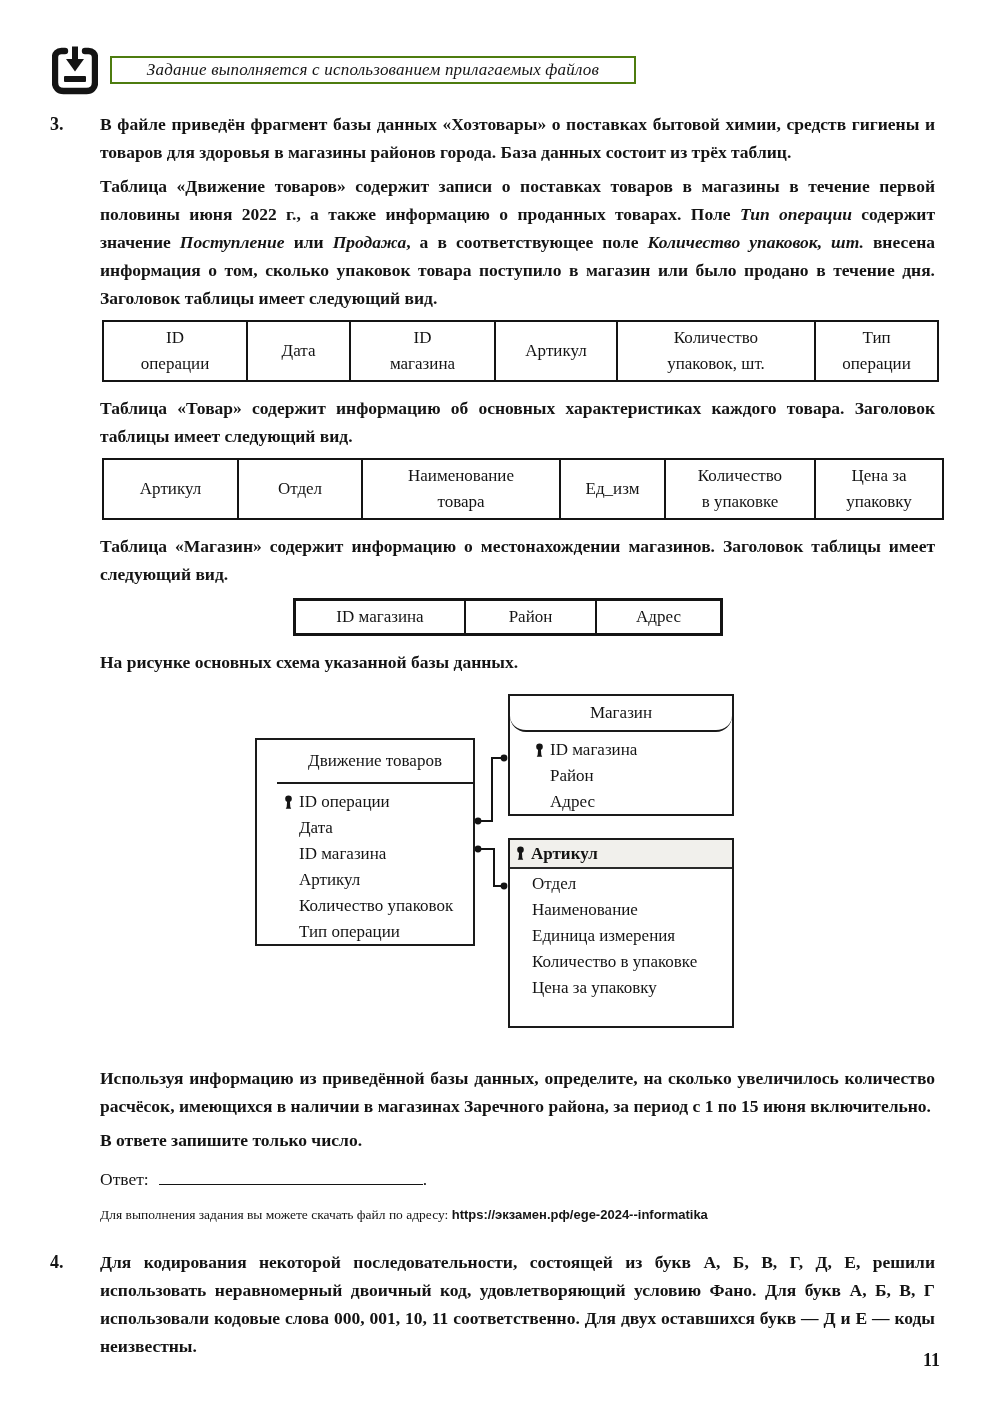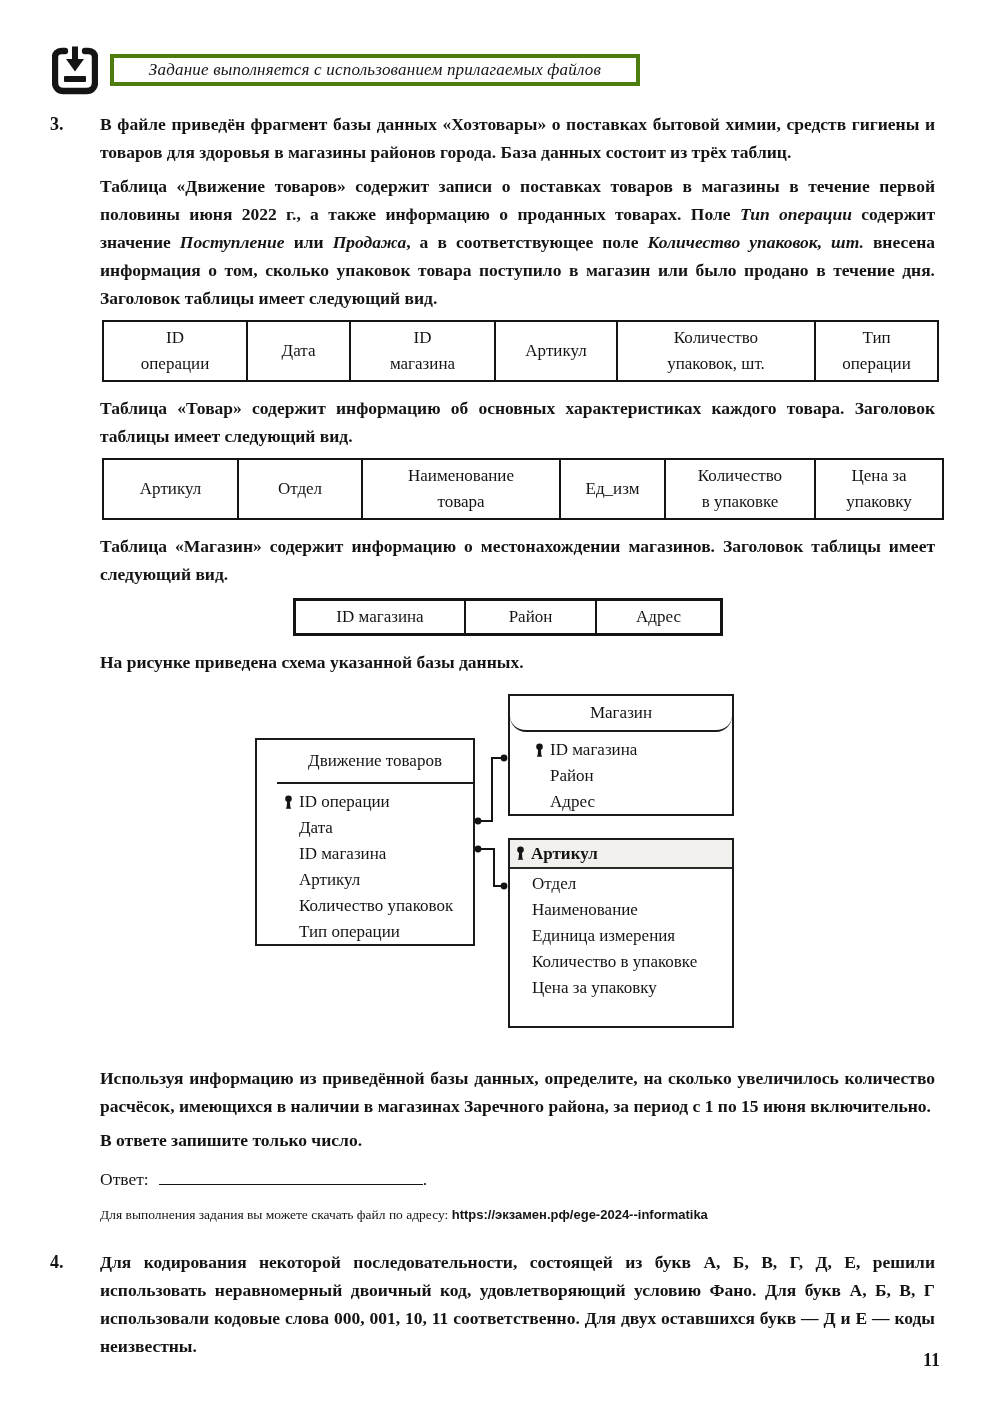--- a/index.html
+++ b/index.html
@@ -6,21 +6,21 @@
   .page{
     width:1000px;height:1427px;background:#ffffff;position:relative;
     box-sizing:border-box;padding:44px 65px 0 0;
     font-family:"Liberation Serif","DejaVu Serif",serif;color:#141414;
     overflow:hidden;
   }
   
   .notice-row{display:flex;align-items:center;margin-left:52px;height:52px;}
   .notice-icon{width:46px;height:50px;flex:0 0 46px;}
   .notice-box{
-    margin-left:12px;border:4px solid #4d7c0f;width:522px;height:24px;
+    margin-left:12px;border:2px solid #4d7c0f;width:522px;height:24px;
     display:flex;align-items:center;justify-content:center;
     font-style:italic;font-size:17px;letter-spacing:.2px;
   }
   
   .task{display:flex;margin-top:14px;}
   .task-num{width:100px;flex:0 0 100px;box-sizing:border-box;padding-left:50px;
     font-weight:bold;font-size:18px;line-height:28px;}
   .task-body{width:835px;flex:0 0 835px;}
   .para{margin:0 0 6px 0;font-size:17.5px;line-height:28px;text-align:justify;font-weight:bold;}
   .ital{font-style:italic;}
@@ -129,21 +129,21 @@
       <table class="db-table t-store">
         <tbody>
             <tr>
           <td style="width:160px">ID магазина</td>
           <td style="width:121px">Район</td>
           <td style="width:115px">Адрес</td>
         </tr>
       </tbody>
         </table>
 
-      <p class="para">На рисунке приведена схема указанной базы данных.</p>
+      <p class="para">На рисунке основных схема указанной базы данных.</p>
 
       <div class="schema">
 
         <svg class="links" width="835" height="352">
           <polyline points="375,135 392,135 392,72 406,72" fill="none" stroke="#141414" stroke-width="2"></polyline>
           <circle cx="378" cy="135" r="3.4" fill="#141414"></circle>
           <circle cx="404" cy="72" r="3.4" fill="#141414"></circle>
           <polyline points="375,163 394,163 394,200 406,200" fill="none" stroke="#141414" stroke-width="2"></polyline>
           <circle cx="378" cy="163" r="3.4" fill="#141414"></circle>
           <circle cx="404" cy="200" r="3.4" fill="#141414"></circle>

